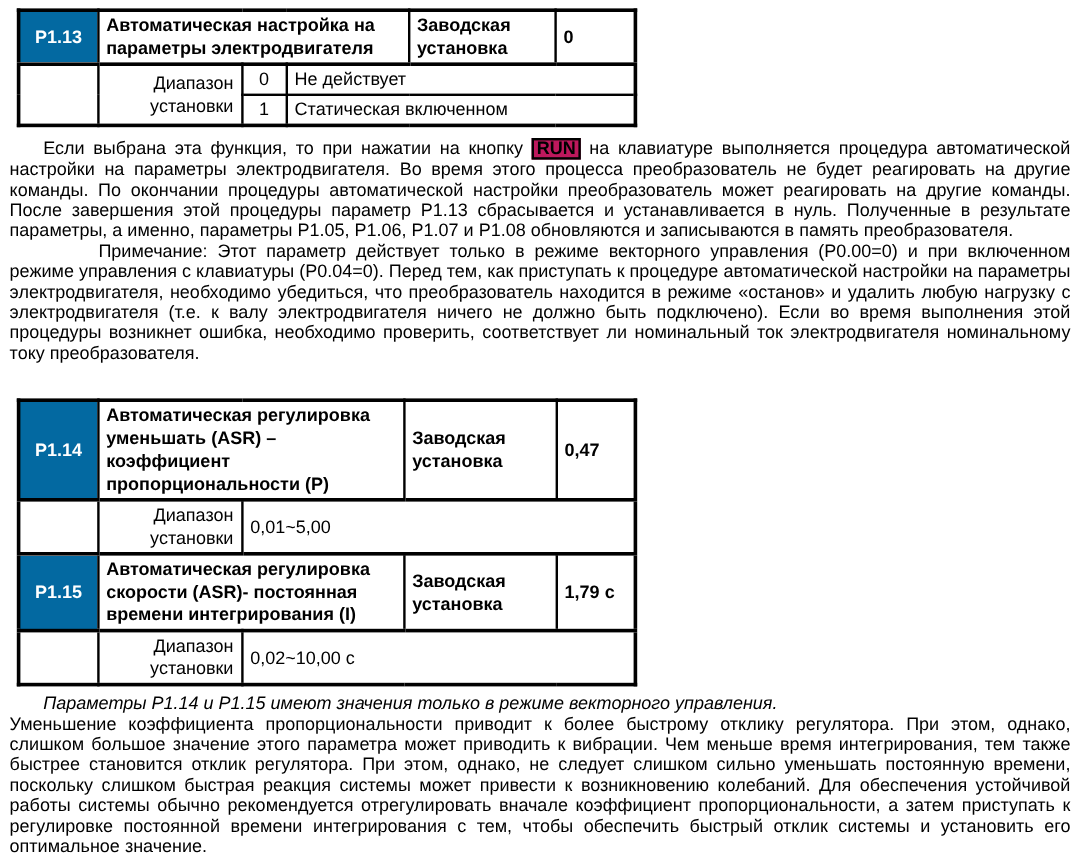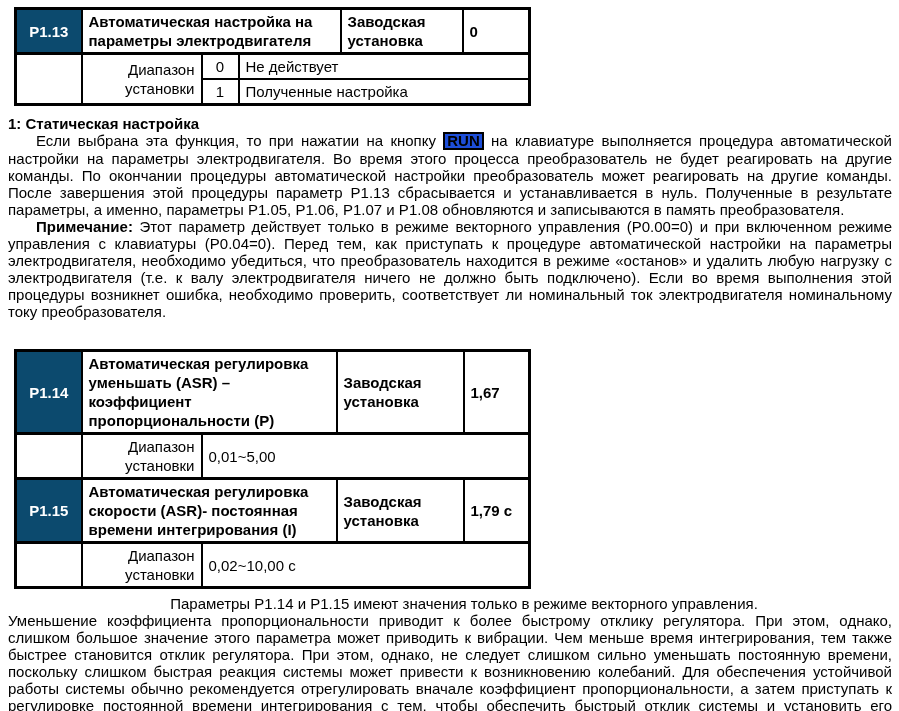--- a/index.html
+++ b/index.html
@@ -18,21 +18,21 @@
   table.ptable td {
     border: 2px solid #000;
     vertical-align: middle;
     padding: 2px 6px;
     line-height: 19px;
     overflow: hidden;
   }
   table.t1 { margin-top: 7px; width: 514px; }
   table.t2 { margin-top: 29px; width: 514px; }
   td.param {
-    background: #0c4a6e; color: #fff;
+    background: #0369a1; color: #fff;
     font-weight: bold; text-align: center;
     padding: 2px 2px;
   }
   td.title { font-weight: bold; margin-top: 36px; }
   td.factory { font-weight: bold; }
   td.fval { font-weight: bold; padding-left: 11px; }
   td.range { font-weight: normal; text-align: right; }
   td.key { text-align: center; padding: 1px 2px; }
   td.opt { padding-left: 9px; }
   td.rangeval { padding-left: 10px; }
@@ -43,31 +43,31 @@
   tr.h38 { height: 38px; }
   tr.h44 { height: 44px; }
   
   .textblock { margin: 9px 7px 0 8px; }
   .textblock2 { margin: 6px 7px 0 8px; }
   .bold-line { font-weight: bold; line-height: 17px; }
   p.para {
     margin: 0; text-align: justify; line-height: 17px;
   }
   p.indent { text-indent: 28px; }
-  p.noj { text-align: center; }
+  p.noj { text-align: left; font-style: italic; }
   .runkey {
     display: inline-block;
     border: 2px solid #000;
-    background: #1d4ed8;
+    background: #be185d;
     font-weight: bold;
     line-height: 14px;
     padding: 0 2px;
     text-indent: 0;
   }
-  b.notelbl { font-weight: bold; }
+  b.notelbl { font-weight: normal; margin-left: 46px; }
 </style>
 </head>
 <body>
 
 <div>
 
   <table class="ptable t1">
     <colgroup>
       <col style="width:66px">
         <col style="width:120px">
@@ -84,45 +84,44 @@
       <td class="fval">0</td>
     </tr>
     <tr class="h24">
       <td rowspan="2"></td>
       <td rowspan="2" class="range">Диапазон установки</td>
       <td class="key">0</td>
       <td class="opt" colspan="3">Не действует</td>
     </tr>
     <tr class="h24">
       <td class="key">1</td>
-      <td class="opt" colspan="3">Полученные настройка</td>
+      <td class="opt" colspan="3">Статическая включенном</td>
     </tr>
   </tbody>
     </table>
 
   <div class="textblock">
-    <div class="bold-line">1: Статическая настройка</div>
     <p class="para indent"><span>Если выбрана эта функция, то при нажатии на кнопку</span> <span class="runkey">RUN</span> <span>на клавиатуре выполняется процедура автоматической настройки на параметры электродвигателя. Во время этого процесса преобразователь не будет реагировать на другие команды. По окончании процедуры автоматической настройки преобразователь может реагировать на другие команды. После завершения этой процедуры параметр P1.13 сбрасывается и устанавливается в нуль. Полученные в результате параметры, а именно, параметры P1.05, P1.06, P1.07 и P1.08 обновляются и записываются в память преобразователя.</span></p>
     <p class="para indent"><b class="notelbl">Примечание:</b> <span>Этот параметр действует только в режиме векторного управления (P0.00=0) и при включенном режиме управления с клавиатуры (P0.04=0). Перед тем, как приступать к процедуре автоматической настройки на параметры электродвигателя, необходимо убедиться, что преобразователь находится в режиме «останов» и удалить любую нагрузку с электродвигателя (т.е. к валу электродвигателя ничего не должно быть подключено). Если во время выполнения этой процедуры возникнет ошибка, необходимо проверить, соответствует ли номинальный ток электродвигателя номинальному току преобразователя.</span></p>
   </div>
 
   <table class="ptable t2">
     <colgroup>
       <col style="width:66px">
         <col style="width:120px">
         <col style="width:135px">
       <col style="width:127px">
         <col style="width:66px">
     </colgroup>
     <tbody>
         <tr class="hdr h52">
       <td class="param">P1.14</td>
       <td class="title" colspan="2">Автоматическая регулировка уменьшать (ASR) – коэффициент пропорциональности (P)</td>
       <td class="factory">Заводская установка</td>
-      <td class="fval">1,67</td>
+      <td class="fval">0,47</td>
     </tr>
     <tr class="hdr h38">
       <td></td>
       <td class="range">Диапазон установки</td>
       <td class="rangeval" colspan="3">0,01~5,00</td>
     </tr>
     <tr class="hdr h52">
       <td class="param">P1.15</td>
       <td class="title" colspan="2">Автоматическая регулировка скорости (ASR)- постоянная времени интегрирования (I)</td>
       <td class="factory">Заводская установка</td>

